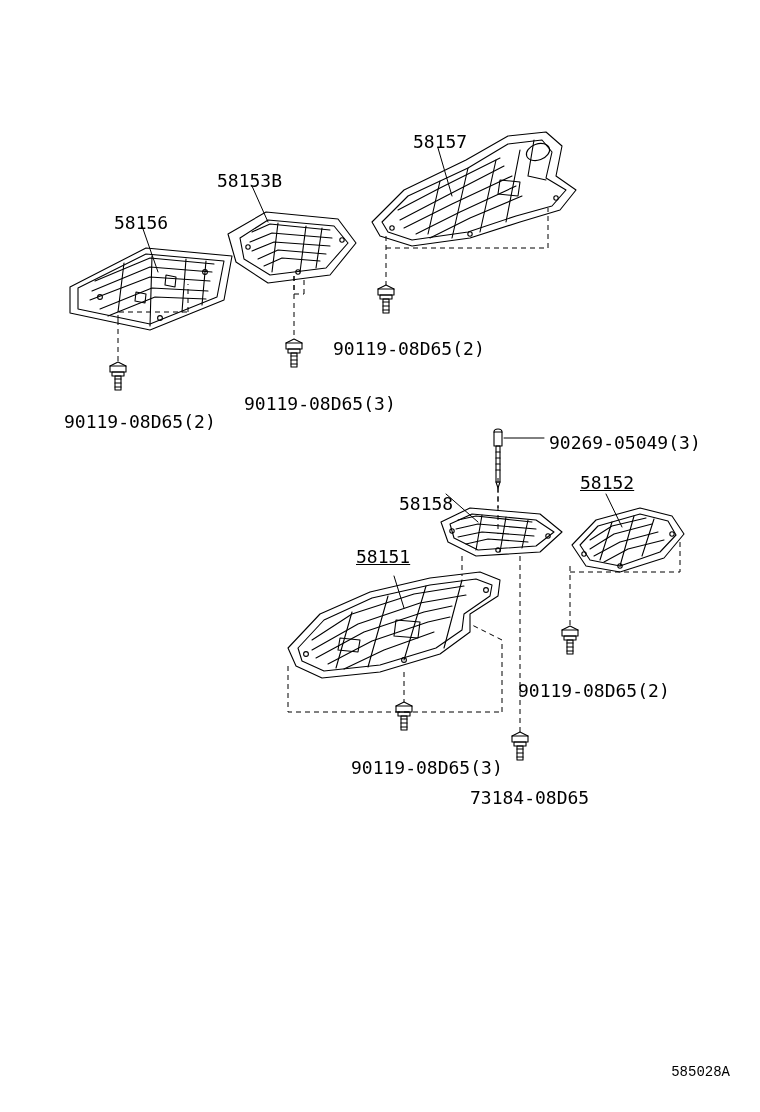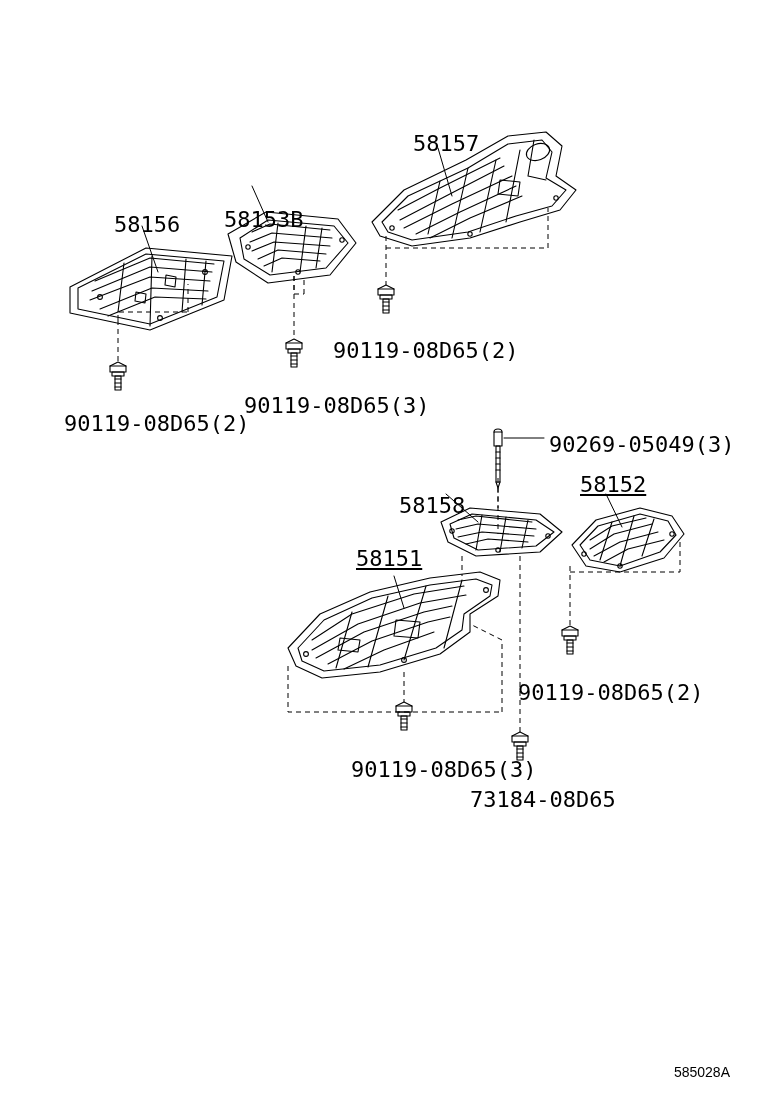--- a/index.html
+++ b/index.html
@@ -23,30 +23,30 @@
   }
   svg.diagram {
     position: absolute;
     left: 0; top: 0;
     width: 760px;
     height: 1112px;
   }
   .lbl {
     position: absolute;
     font-family: "DejaVu Sans Mono", monospace;
-    font-size: 22px;
+    font-size: 18px;
     letter-spacing: 0px;
     color: #000000;
     white-space: nowrap;
   }
   .corner-code {
     position: absolute;
     right: 30px;
     bottom: 32px;
-    font-family: Liberation Sans, sans-serif;
+    font-family: Liberation Mono, monospace;
     font-size: 14px;
     color: #000000;
   }
 </style>
 </head>
 <body>
 
 <div id="diagram-root">
 
   <svg class="diagram" viewBox="0 0 760 1112" xmlns="http://www.w3.org/2000/svg">
@@ -254,21 +254,21 @@
       <path d="M498,488 L498,534"></path>
 
       <path d="M570,566 L570,626"></path>
       <path d="M570,572 L680,572 L680,540"></path>
 
       <path d="M462,556 L462,576"></path>
     </g>
   </svg>
 
   <div class="lbl" style="left:114px; top:212px;text-align:center;">58156</div>
-  <div class="lbl" style="left:224px; top:170px;margin-top:37px;">58153B</div>
+  <div class="lbl" style="left:217px; top:170px;">58153B</div>
   <div class="lbl" style="left:413px; top:131px;">58157</div>
   <div class="lbl" style="left:333px; top:338px;">90119-08D65(2)</div>
   <div class="lbl" style="left:244px; top:393px;">90119-08D65(3)</div>
   <div class="lbl" style="left:64px;  top:411px;">90119-08D65(2)</div>
   <div class="lbl" style="left:549px; top:432px;text-align:right;">90269-05049(3)</div>
   <div class="lbl" style="left:399px; top:477px;margin-top:16px;">58158</div>
   <div class="lbl" style="left:580px; top:472px;text-decoration:underline;">58152</div>
   <div class="lbl" style="left:356px; top:546px;text-decoration:underline;">58151</div>
   <div class="lbl" style="left:518px; top:680px;">90119-08D65(2)</div>
   <div class="lbl" style="left:351px; top:757px;">90119-08D65(3)</div>

